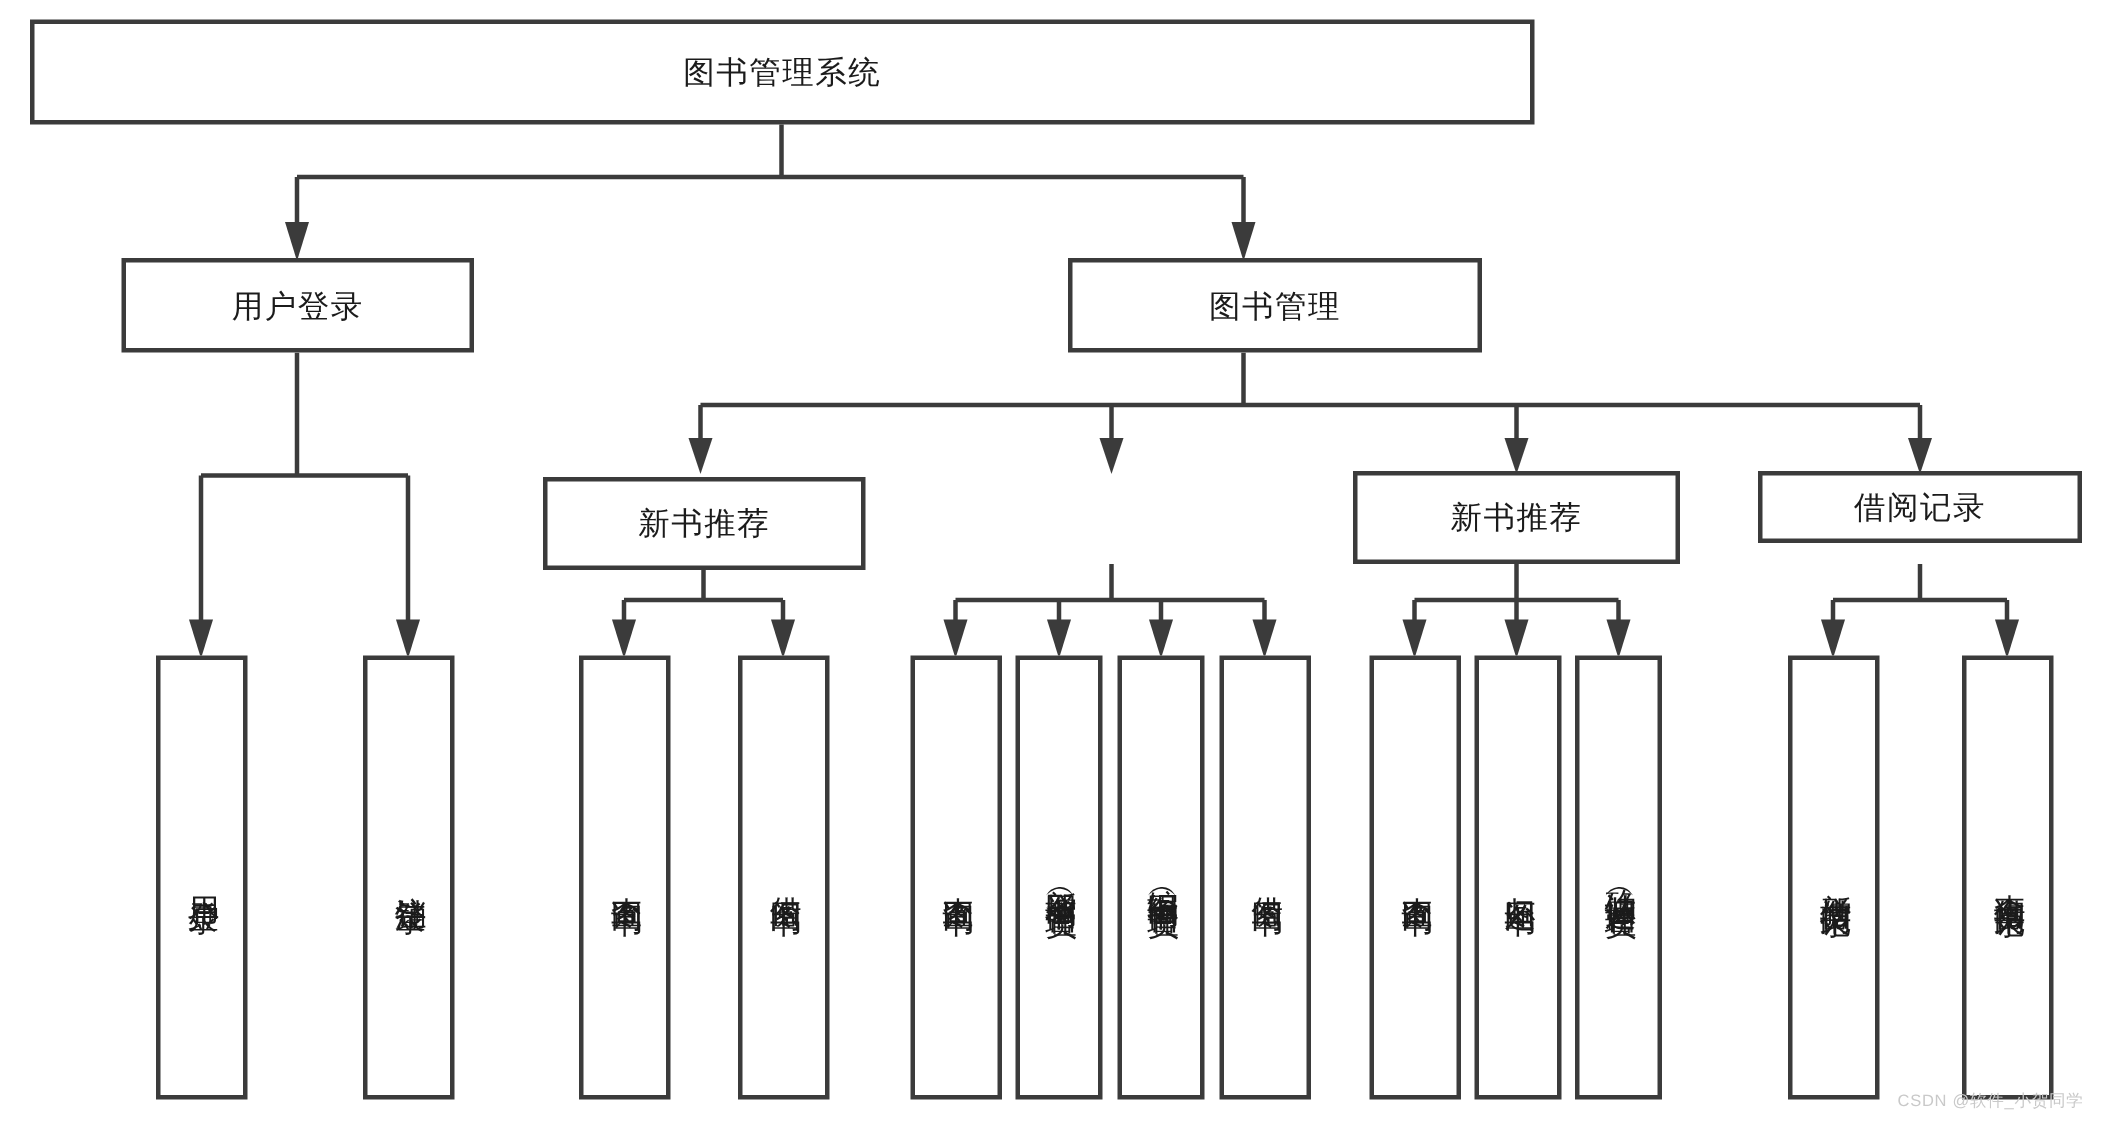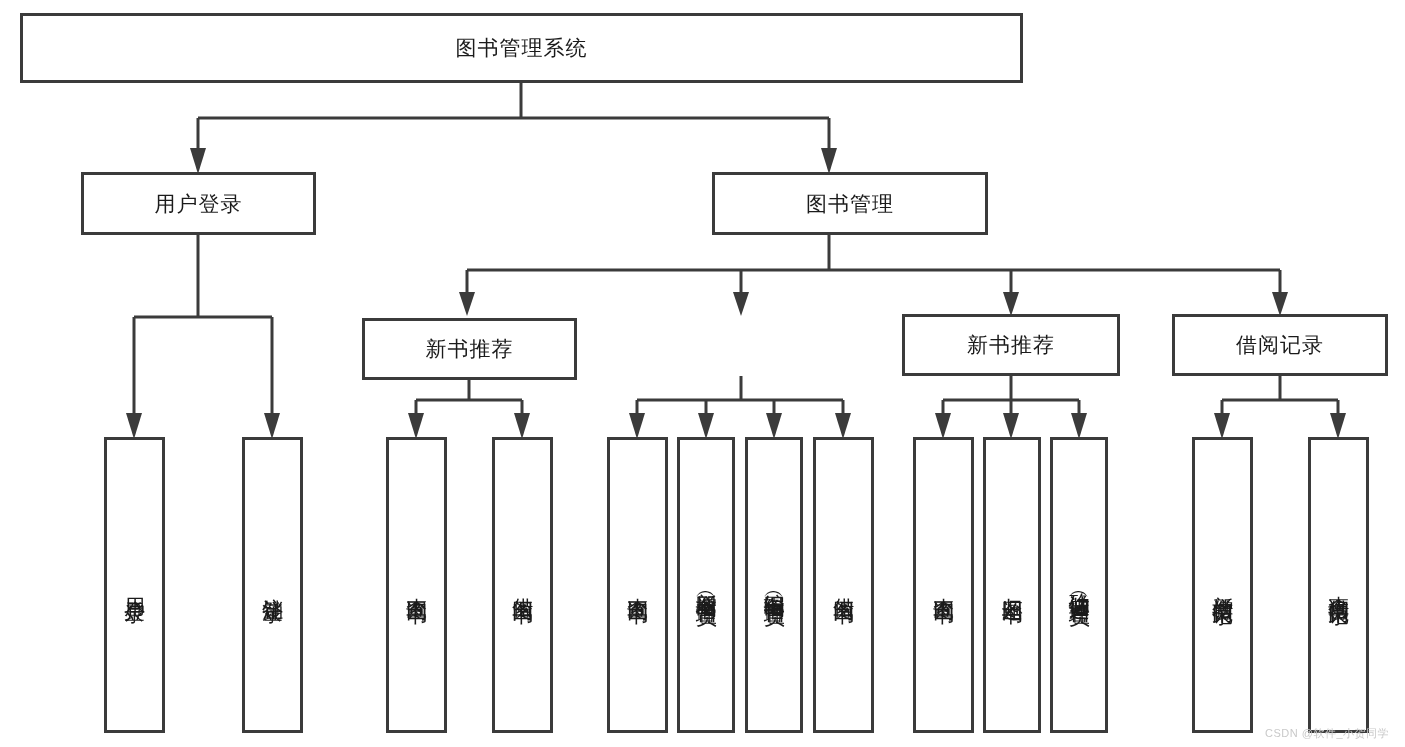--- a/index.html
+++ b/index.html
@@ -141,21 +141,21 @@
   <div class="node" style="left:712px;top:172px;width:276px;height:63px;">
     <span class="htext">图书管理</span>
   </div>
 
   <div class="node" style="left:362px;top:318px;width:215px;height:62px;">
     <span class="htext">新书推荐</span>
   </div>
   <div class="node" style="left:902px;top:314px;width:218px;height:62px;">
     <span class="htext">新书推荐</span>
   </div>
-  <div class="node" style="left:1172px;top:314px;width:216px;height:62px;">
+  <div class="node" style="left:1172px;top:314px;width:216px;height:48px;">
     <span class="htext">借阅记录</span>
   </div>
 
   <div class="node leaf" style="left:104px;top:437px;width:61px;height:296px;">
     <span class="vtext">用户登录</span>
   </div>
   <div class="node leaf" style="left:242px;top:437px;width:61px;height:296px;">
     <span class="vtext">注销登录</span>
   </div>
 

